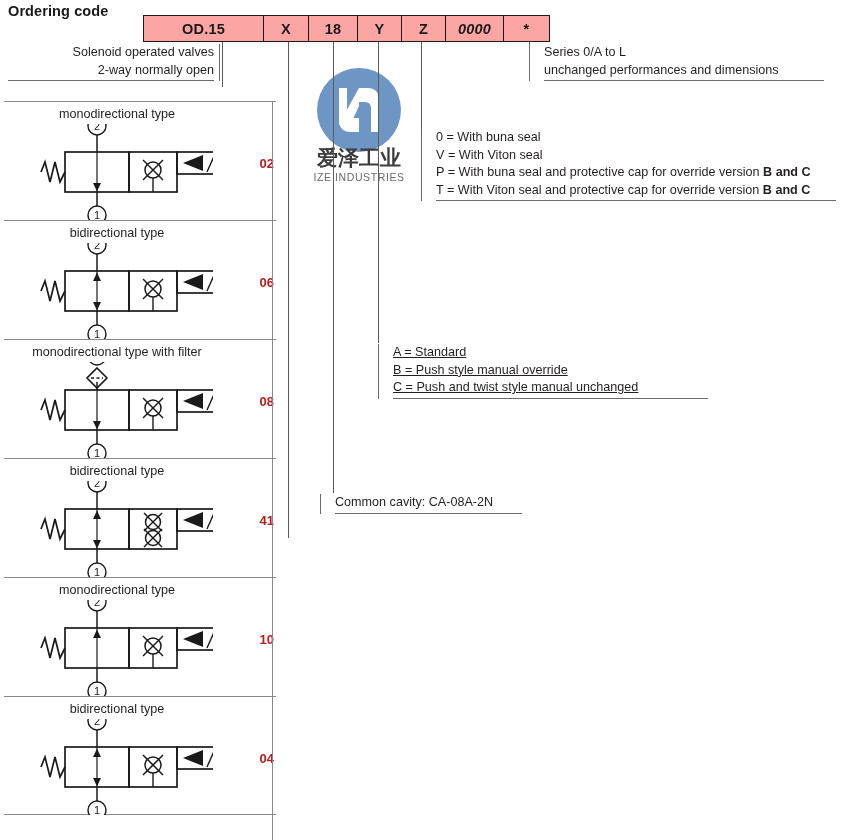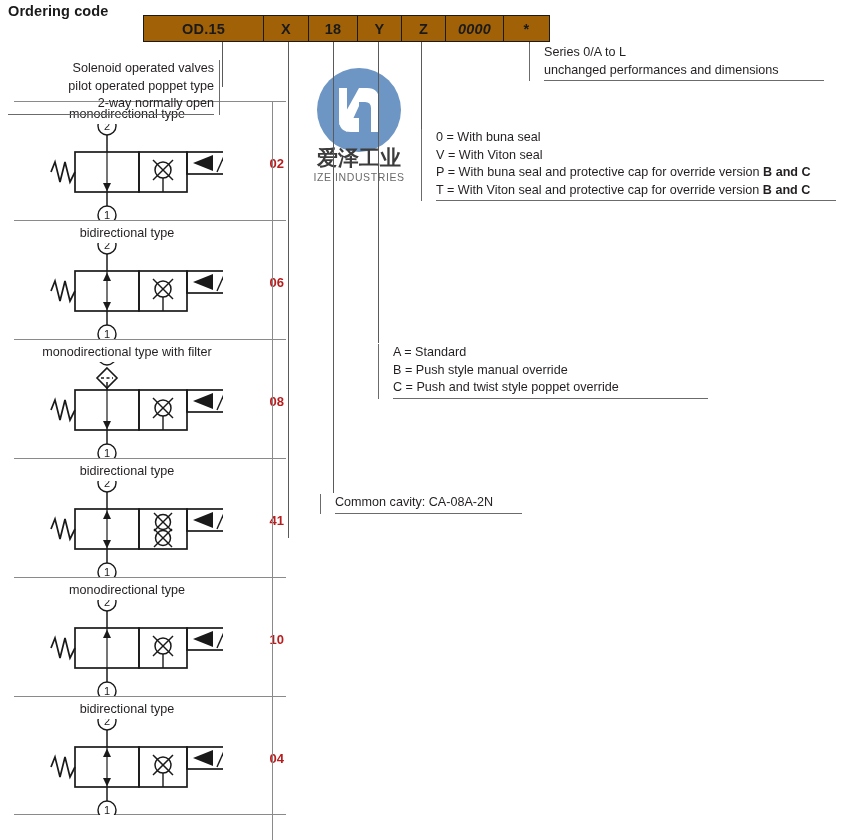--- a/index.html
+++ b/index.html
@@ -27,39 +27,39 @@
   .watermark {
     position: absolute; left: 303px; top: 62px;
     width: 112px; height: 128px;
     z-index: 1; pointer-events: none;
   }
 
   
   .codebar { position: absolute; left: 143px; top: 15px; height: 27px; display: flex; z-index: 4; }
   .cbox {
     border: 1.4px solid #1a1a1a; border-right-width: 0;
-    background: #a16207;
+    background: #fca5a5;
     display: flex; align-items: center; justify-content: center;
     font-size: 14.5px; font-weight: bold; color: #1a1a1a;
     letter-spacing: .2px;
   }
   .cbox:last-child { border-right-width: 1.4px; }
 
   
   .vline { position: absolute; width: 0; border-left: 1.1px solid #5a5a5a; z-index: 3; }
 
   
   .callout { position: absolute; z-index: 5; font-size: 12.6px; line-height: 17.5px; color: #231f20; }
   .callout.left  { text-align: right; border-right: 1.3px solid #6b6b6b; padding-right: 5px; }
   .callout.right { text-align: left;  border-left: 1.3px solid #6b6b6b;  padding-left: 14px; }
   .callout .rule { height: 0; border-top: 1.3px solid #6b6b6b; margin-top: 1px; }
   .callout b { font-weight: bold; }
 
   
-  .symtable { position: absolute; left: 14px; top: 101px; width: 272px; z-index: 2; }
+  .symtable { position: absolute; left: 4px; top: 101px; width: 272px; z-index: 2; }
   .symrow { position: relative; height: 119px; border-top: 1.2px solid #8a8a8a; }
   .symrow:last-child { border-bottom: 1.2px solid #8a8a8a; }
   .rowlabel {
     position: absolute; top: 5px; left: 0; right: 46px;
     text-align: center; font-size: 12.6px; color: #231f20;
   }
   .rowcode {
     position: absolute; right: 2px; top: 54px; width: 40px;
     text-align: right; font-size: 13px; font-weight: bold; color: #b91c1c;
   }
@@ -96,23 +96,22 @@
       <div class="cbox" style="width: 47px;">*</div>
     </div>
 
   <div class="vline" style="left:222px; top:42px;  height:45px;"></div>
   <div class="vline" style="left:288px; top:42px;  height:496px;"></div>
   <div class="vline" style="left:333px; top:42px;  height:451px;"></div>
   <div class="vline" style="left:378px; top:42px;  height:301px;"></div>
   <div class="vline" style="left:421px; top:42px;  height:91px;"></div>
   <div class="vline" style="left:529px; top:42px;  height:6px;"></div>
 
-  <div class="callout left" style="left:8px; top:44px; width:212px;margin-top:16px;">
+  <div class="callout left" style="left:8px; top:44px; width:212px;">
     <div>Solenoid operated valves</div>
-    <div>pilot operated poppet type</div>
     <div>2-way normally open</div>
     <div class="rule"></div>
   </div>
 
   <div class="callout right" style="left:529px; top:44px; width:295px;">
     <div>Series 0/A to L</div>
     <div>unchanged performances and dimensions</div>
     <div class="rule"></div>
   </div>
 
@@ -125,24 +124,24 @@
     </div>
     <div>
       <span>P</span><span> = With buna seal and protective cap for override version </span><b>B and C</b>
     </div>
     <div>
       <span>T</span><span> = With Viton seal and protective cap for override version </span><b>B and C</b>
     </div>
     <div class="rule"></div>
   </div>
 
-  <div class="callout right" style="left:378px; top:344px; width:330px;">
+  <div class="callout right" style="left:378px; top:344px; width:330px;text-decoration:underline;">
     <div>A = Standard</div>
     <div>B = Push style manual override</div>
-    <div>C = Push and twist style poppet override</div>
+    <div>C = Push and twist style manual unchanged</div>
     <div class="rule"></div>
   </div>
 
   <div class="callout right" style="left:320px; top:494px; width:202px;">
     <div>Common cavity: CA-08A-2N</div>
     <div class="rule"></div>
   </div>
 
   <div class="symtable" id="symtable">
       <div class="symrow">

